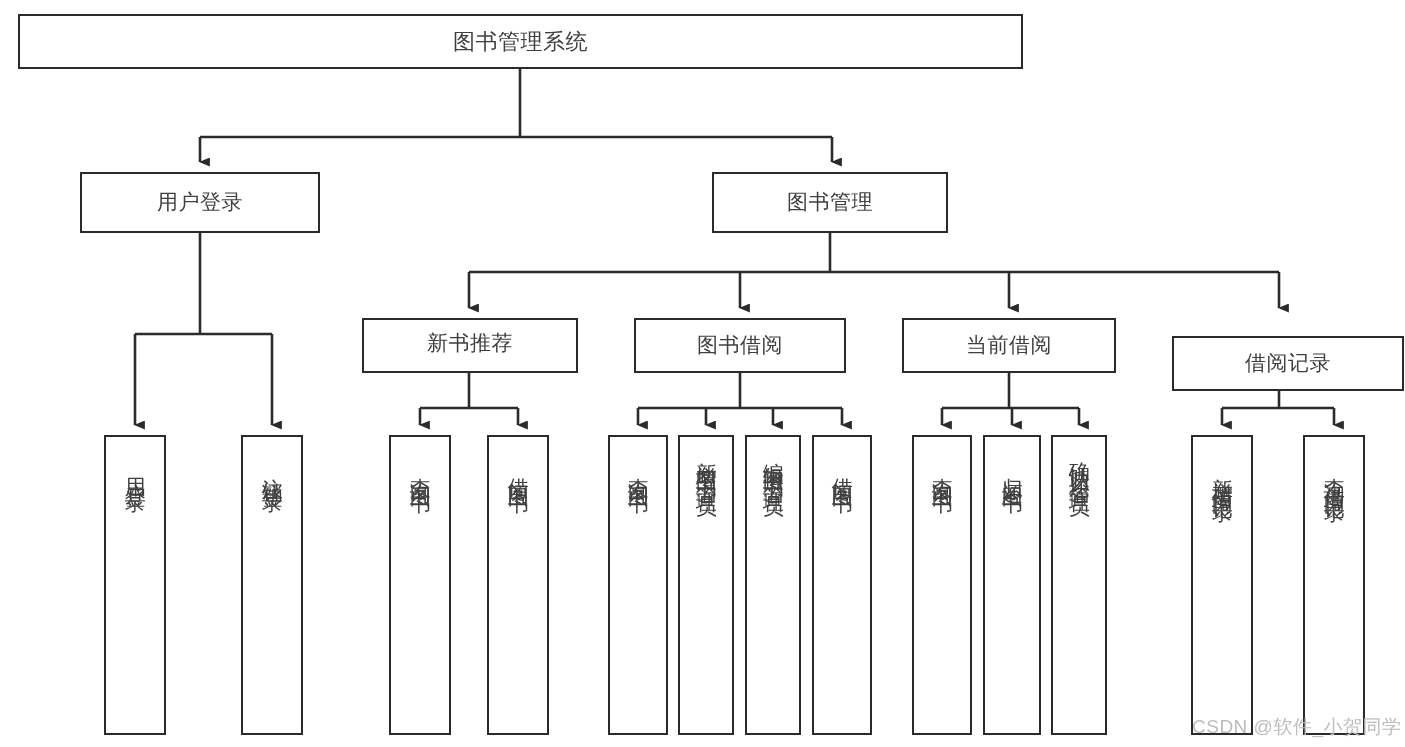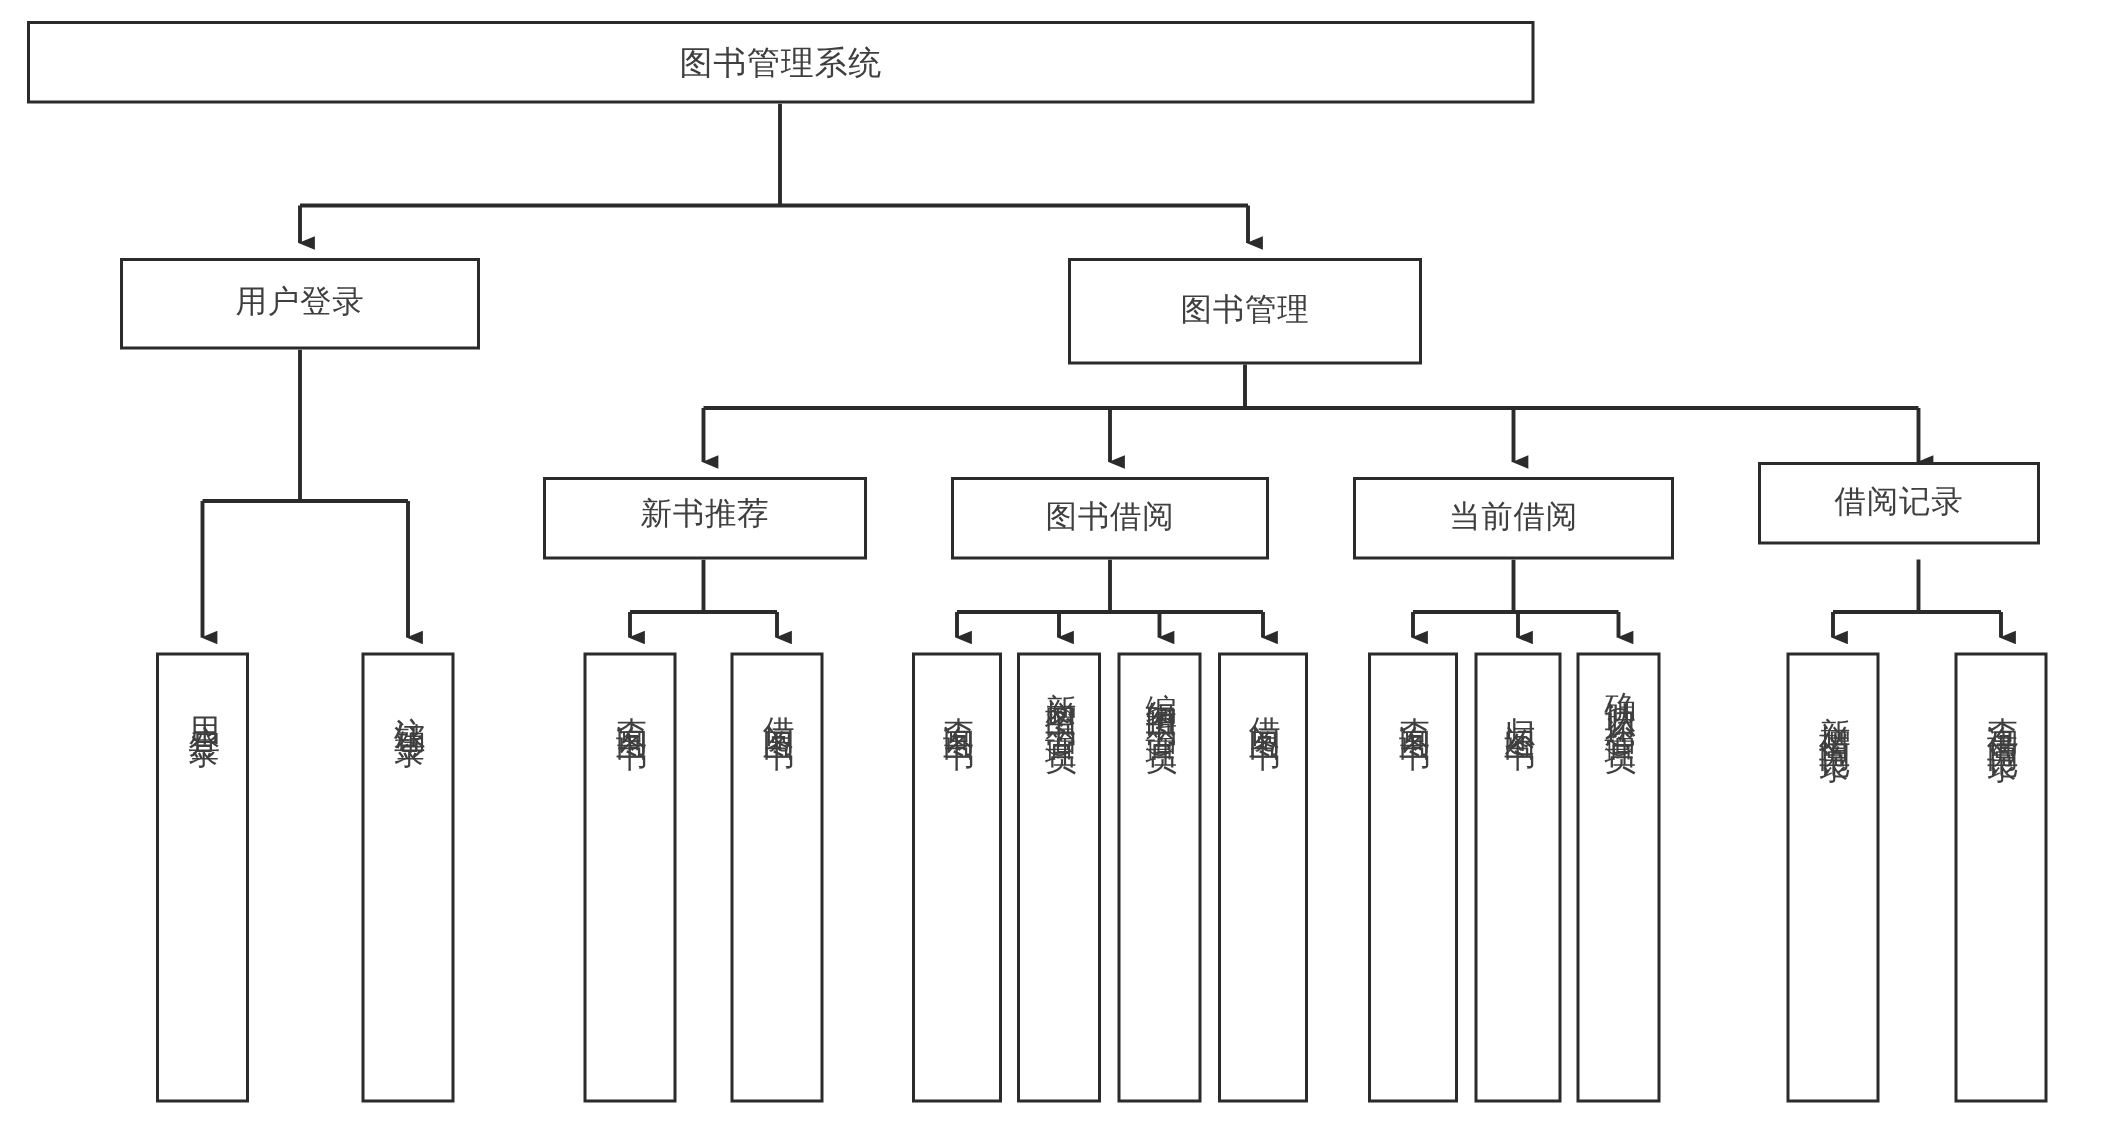--- a/index.html
+++ b/index.html
@@ -133,34 +133,34 @@
     </g>
   </svg>
 
   <div class="node horiz root" style="left:18px; top:14px; width:1005px; height:55px;">
     <span class="label">图书管理系统</span>
   </div>
 
   <div class="node horiz" style="left:80px; top:172px; width:240px; height:61px;">
     <span class="label">用户登录</span>
   </div>
-  <div class="node horiz" style="left:712px; top:172px; width:236px; height:71px;">
+  <div class="node horiz" style="left:712px; top:172px; width:236px; height:61px;">
     <span class="label">图书管理</span>
   </div>
 
   <div class="node horiz" style="left:362px; top:318px; width:216px; height:55px;font-family:Liberation Mono, monospace;">
     <span class="label">新书推荐</span>
   </div>
   <div class="node horiz" style="left:902px; top:318px; width:214px; height:55px;">
     <span class="label">当前借阅</span>
   </div>
   <div class="node horiz" style="left:634px; top:318px; width:212px; height:55px;">
     <span class="label">图书借阅</span>
   </div>
-  <div class="node horiz" style="left:1172px; top:308px; width:188px; height:55px;">
+  <div class="node horiz" style="left:1172px; top:336px; width:232px; height:55px;">
     <span class="label">借阅记录</span>
   </div>
 
   <div class="node vert" style="left:104px; top:435px; width:62px; height:300px;">
     <span class="label">用户登录</span>
   </div>
   <div class="node vert" style="left:241px; top:435px; width:62px; height:300px;">
     <span class="label">注销登录</span>
   </div>
 
@@ -194,14 +194,15 @@
     <span class="label">确认归还（管理员）</span>
   </div>
 
   <div class="node vert" style="left:1191px; top:435px; width:62px; height:300px;">
     <span class="label">新增借阅记录</span>
   </div>
   <div class="node vert" style="left:1303px; top:435px; width:62px; height:300px;">
     <span class="label">查询借阅记录</span>
   </div>
 
+  <div class="watermark" style="left:1192px; top:714px;">CSDN @软件_小贺同学</div>
 
 </div>
 
 </body></html>

